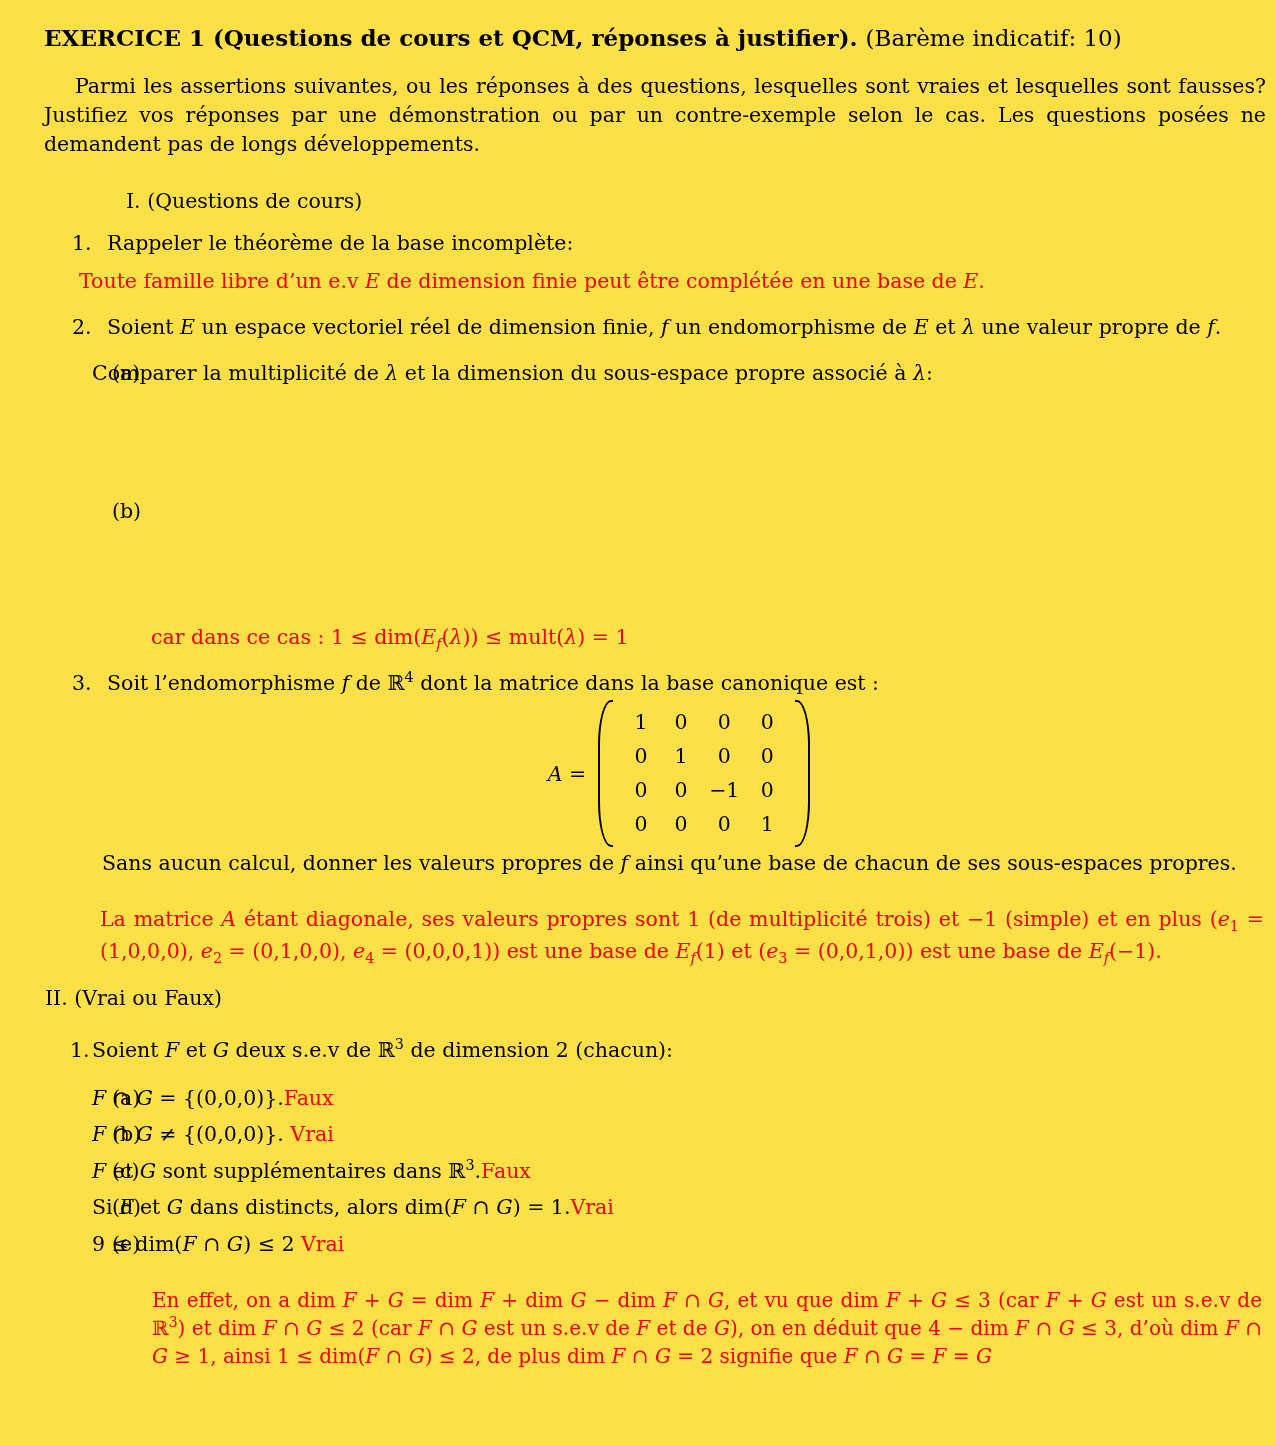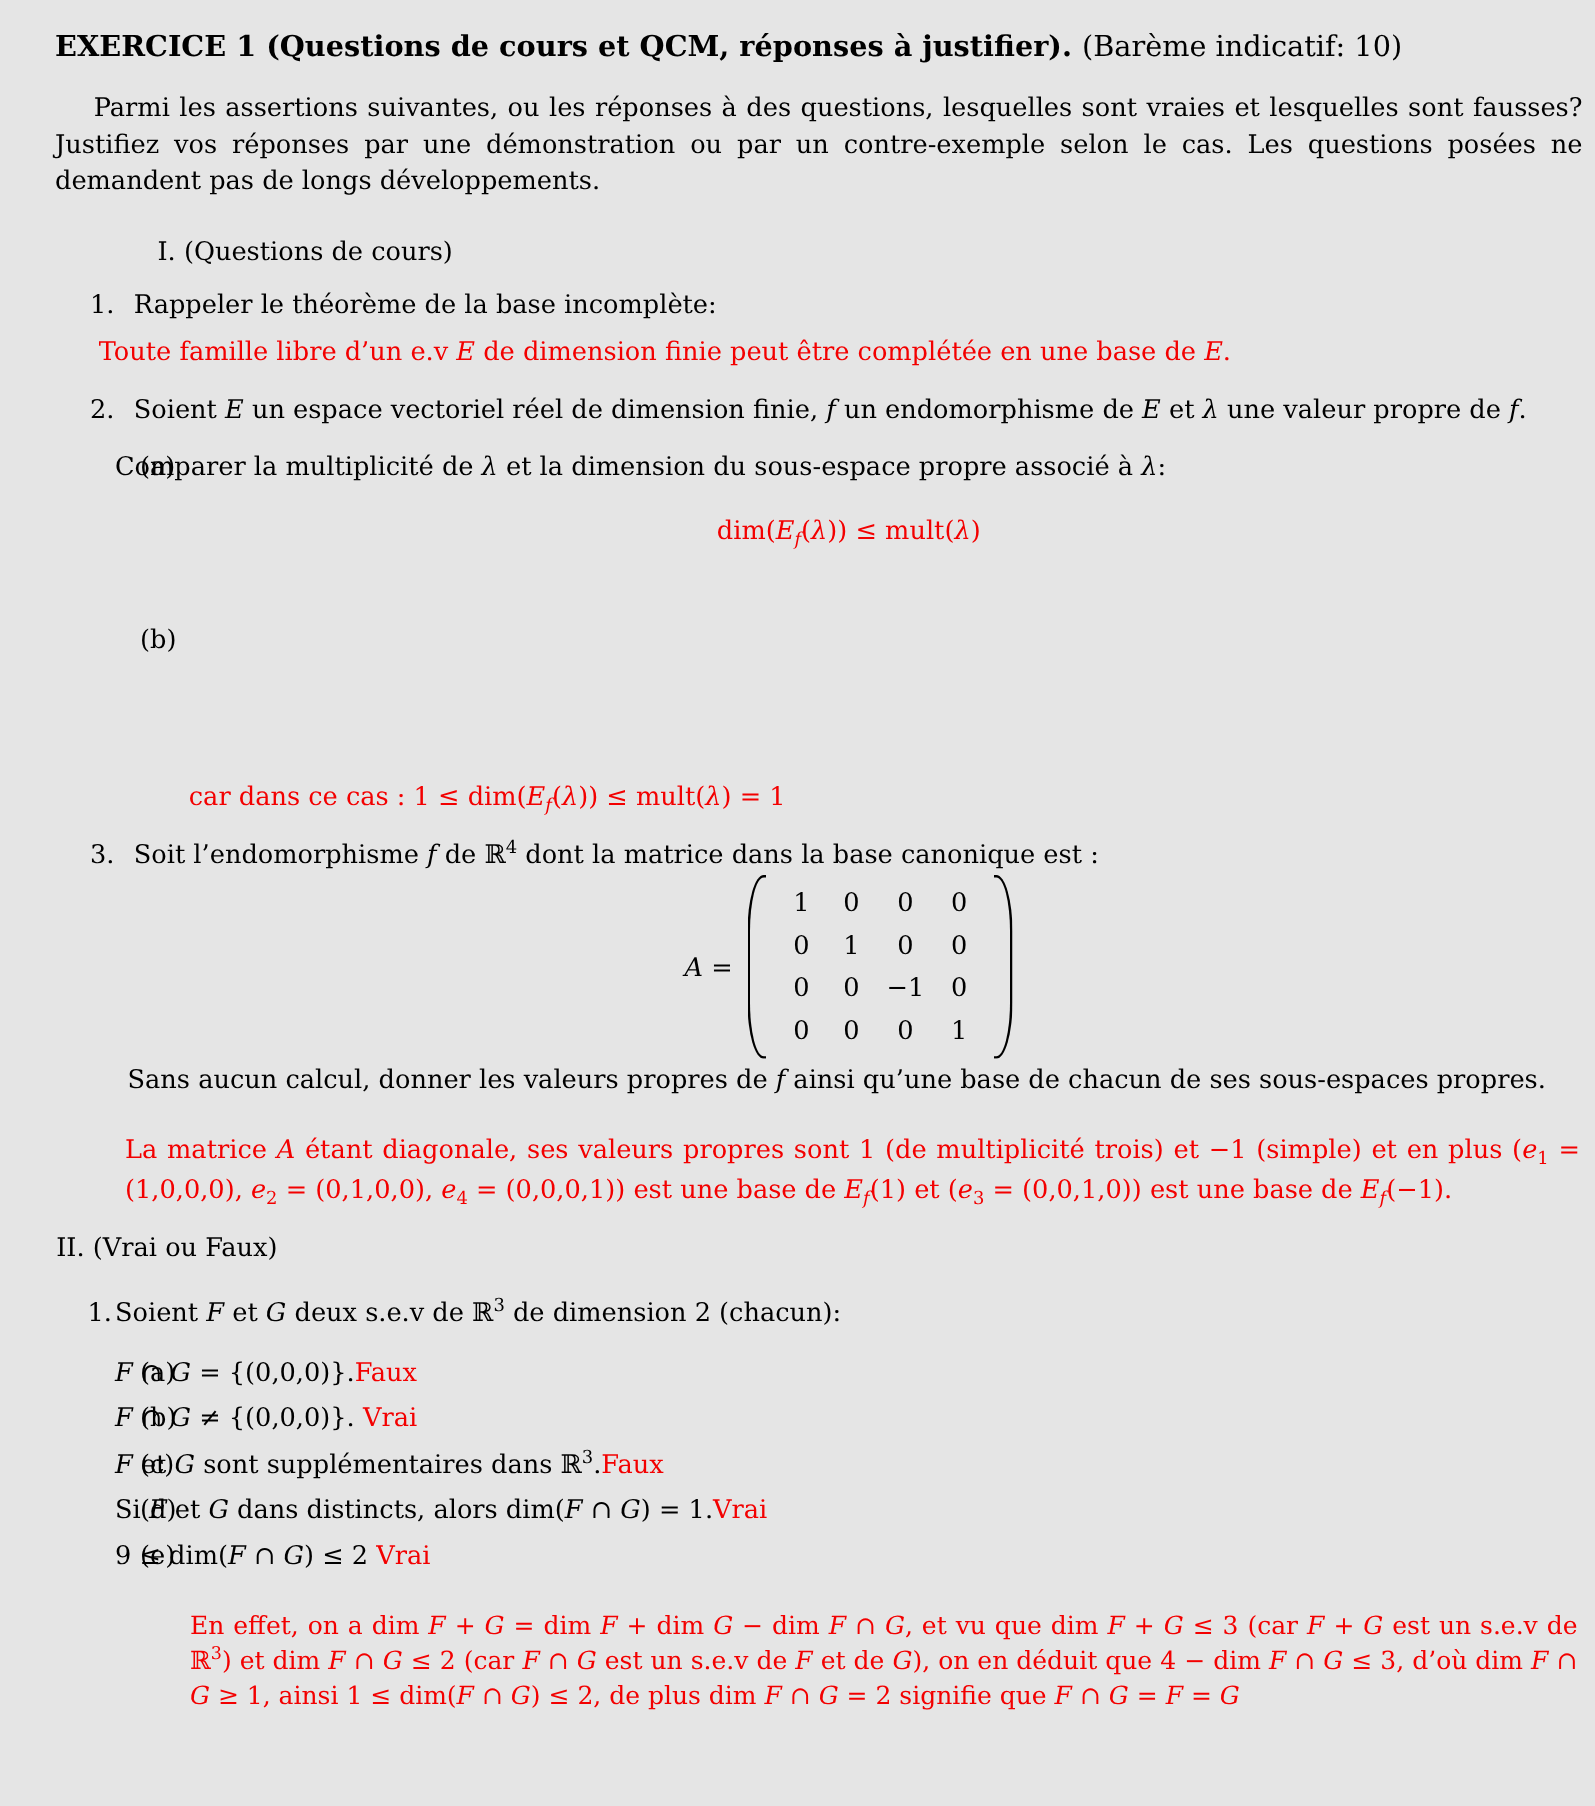--- a/index.html
+++ b/index.html
@@ -1,20 +1,20 @@
 <!DOCTYPE html>
 <html><head>
 <meta charset="utf-8">
 <style>
   :root{ --red:#f30000; --ink:#000000; }
   html,body{margin:0;padding:0;background:#ffffff;}
   .page{
     position:relative;
     width:1276px;height:1445px;
-    background:#e5e5e5;
+    background:#fde047;
     font-family:"DejaVu Serif","Liberation Serif",serif;
     font-size:20.5px;color:var(--ink);
     overflow:hidden;
   }
   .abs{position:absolute;}
   .b{font-weight:bold;}
   .i{font-style:italic;}
   .red{color:var(--red);}
   .jp{text-align:justify;}
   sub{font-size:.7em;line-height:0;}
@@ -68,21 +68,20 @@
   <div class="abs red" style="left:79px;top:269px;right:12px;"><span>Toute famille libre d’un e.v </span><span class="i">E</span><span> de dimension finie peut être complétée en une base de </span><span class="i">E</span><span>.</span></div>
 
   <div class="abs item" style="top:315px;">
     <span class="lbl">2.</span>
     <span class="txt"><span>Soient </span><span class="i">E</span><span> un espace vectoriel réel de dimension finie, </span><span class="i">f</span><span> un endomorphisme de </span><span class="i">E</span><span> et </span><span class="i">λ</span><span> une valeur propre de </span><span class="i">f</span><span>.</span></span>
   </div>
   <div class="abs item item2" style="top:361px;">
     <span class="lbl">(a)</span>
     <span class="txt"><span>Comparer la multiplicité de </span><span class="i">λ</span><span> et la dimension du sous-espace propre associé à </span><span class="i">λ</span><span>:</span></span>
   </div>
-  <div class="abs eq red" style="top:412px;"><span>dim(</span><span class="i">E</span><sub class="i">f</sub><span>(</span><span class="i">λ</span><span>)) ≤ mult(</span><span class="i">λ</span><span>)</span></div>
 
   <div class="abs item item2" style="top:499px;">
     <span class="lbl">(b)</span>
   </div>
   <div class="abs red" style="left:151px;top:625px;right:12px;"><span>car dans ce cas : 1 ≤ dim(</span><span class="i">E</span><sub class="i">f</sub><span>(</span><span class="i">λ</span><span>)) ≤ mult(</span><span class="i">λ</span><span>) = 1</span></div>
 
   <div class="abs item" style="top:671px;">
     <span class="lbl">3.</span>
     <span class="txt"><span>Soit l’endomorphisme </span><span class="i">f</span><span> de ℝ</span><sup>4</sup><span> dont la matrice dans la base canonique est :</span></span>
   </div>

